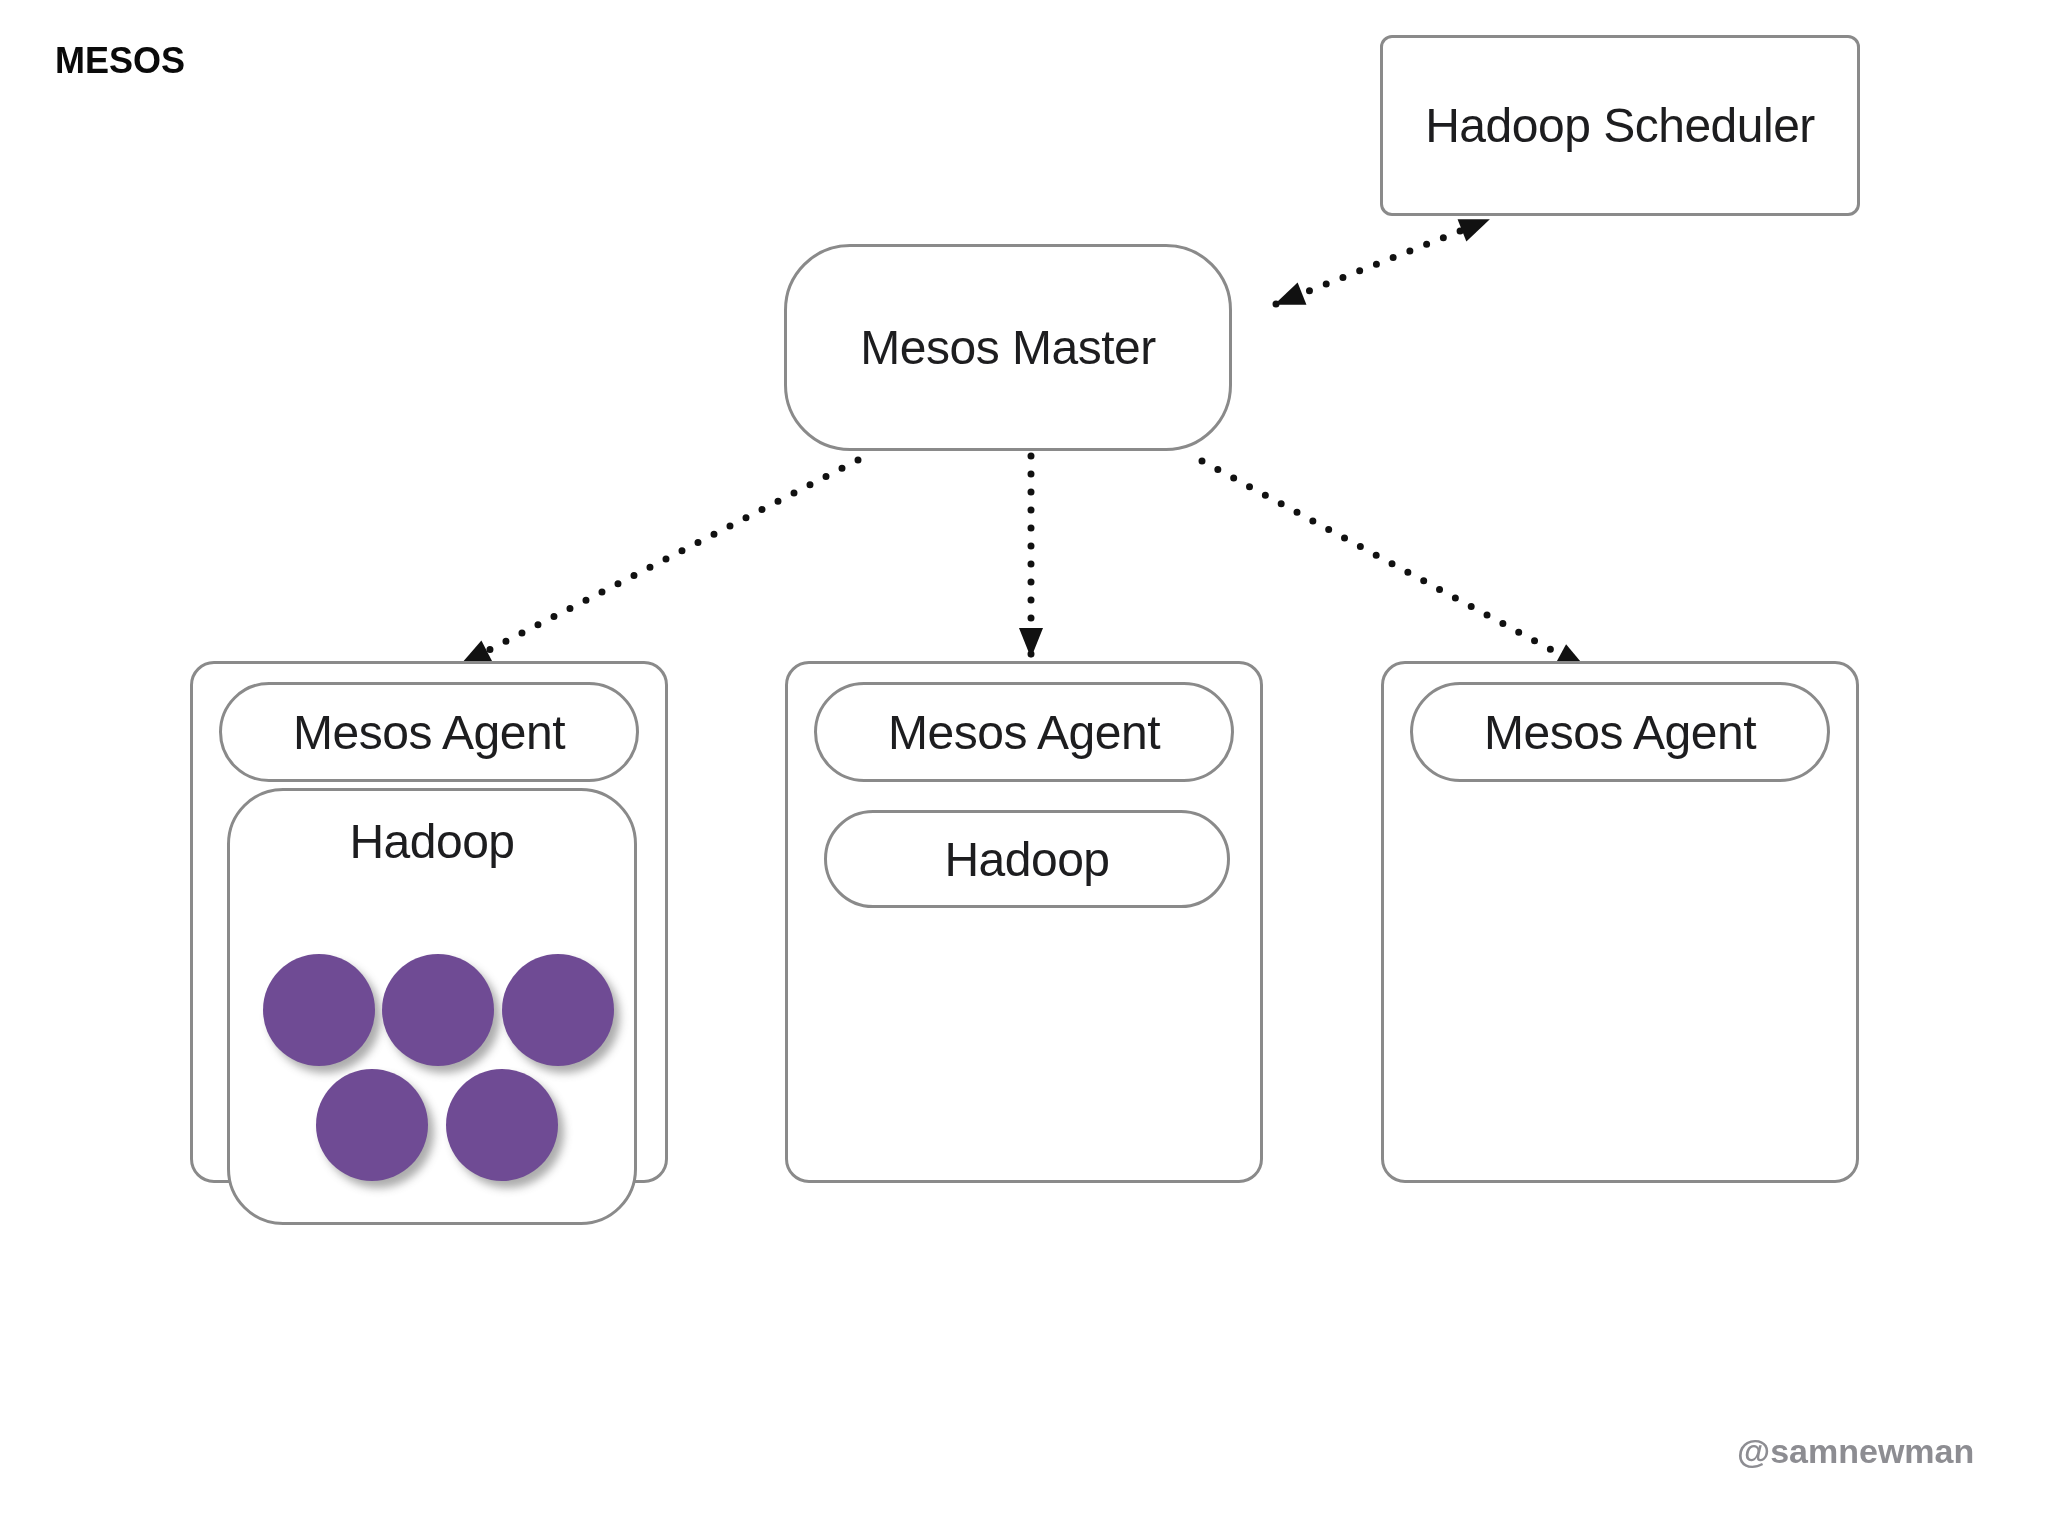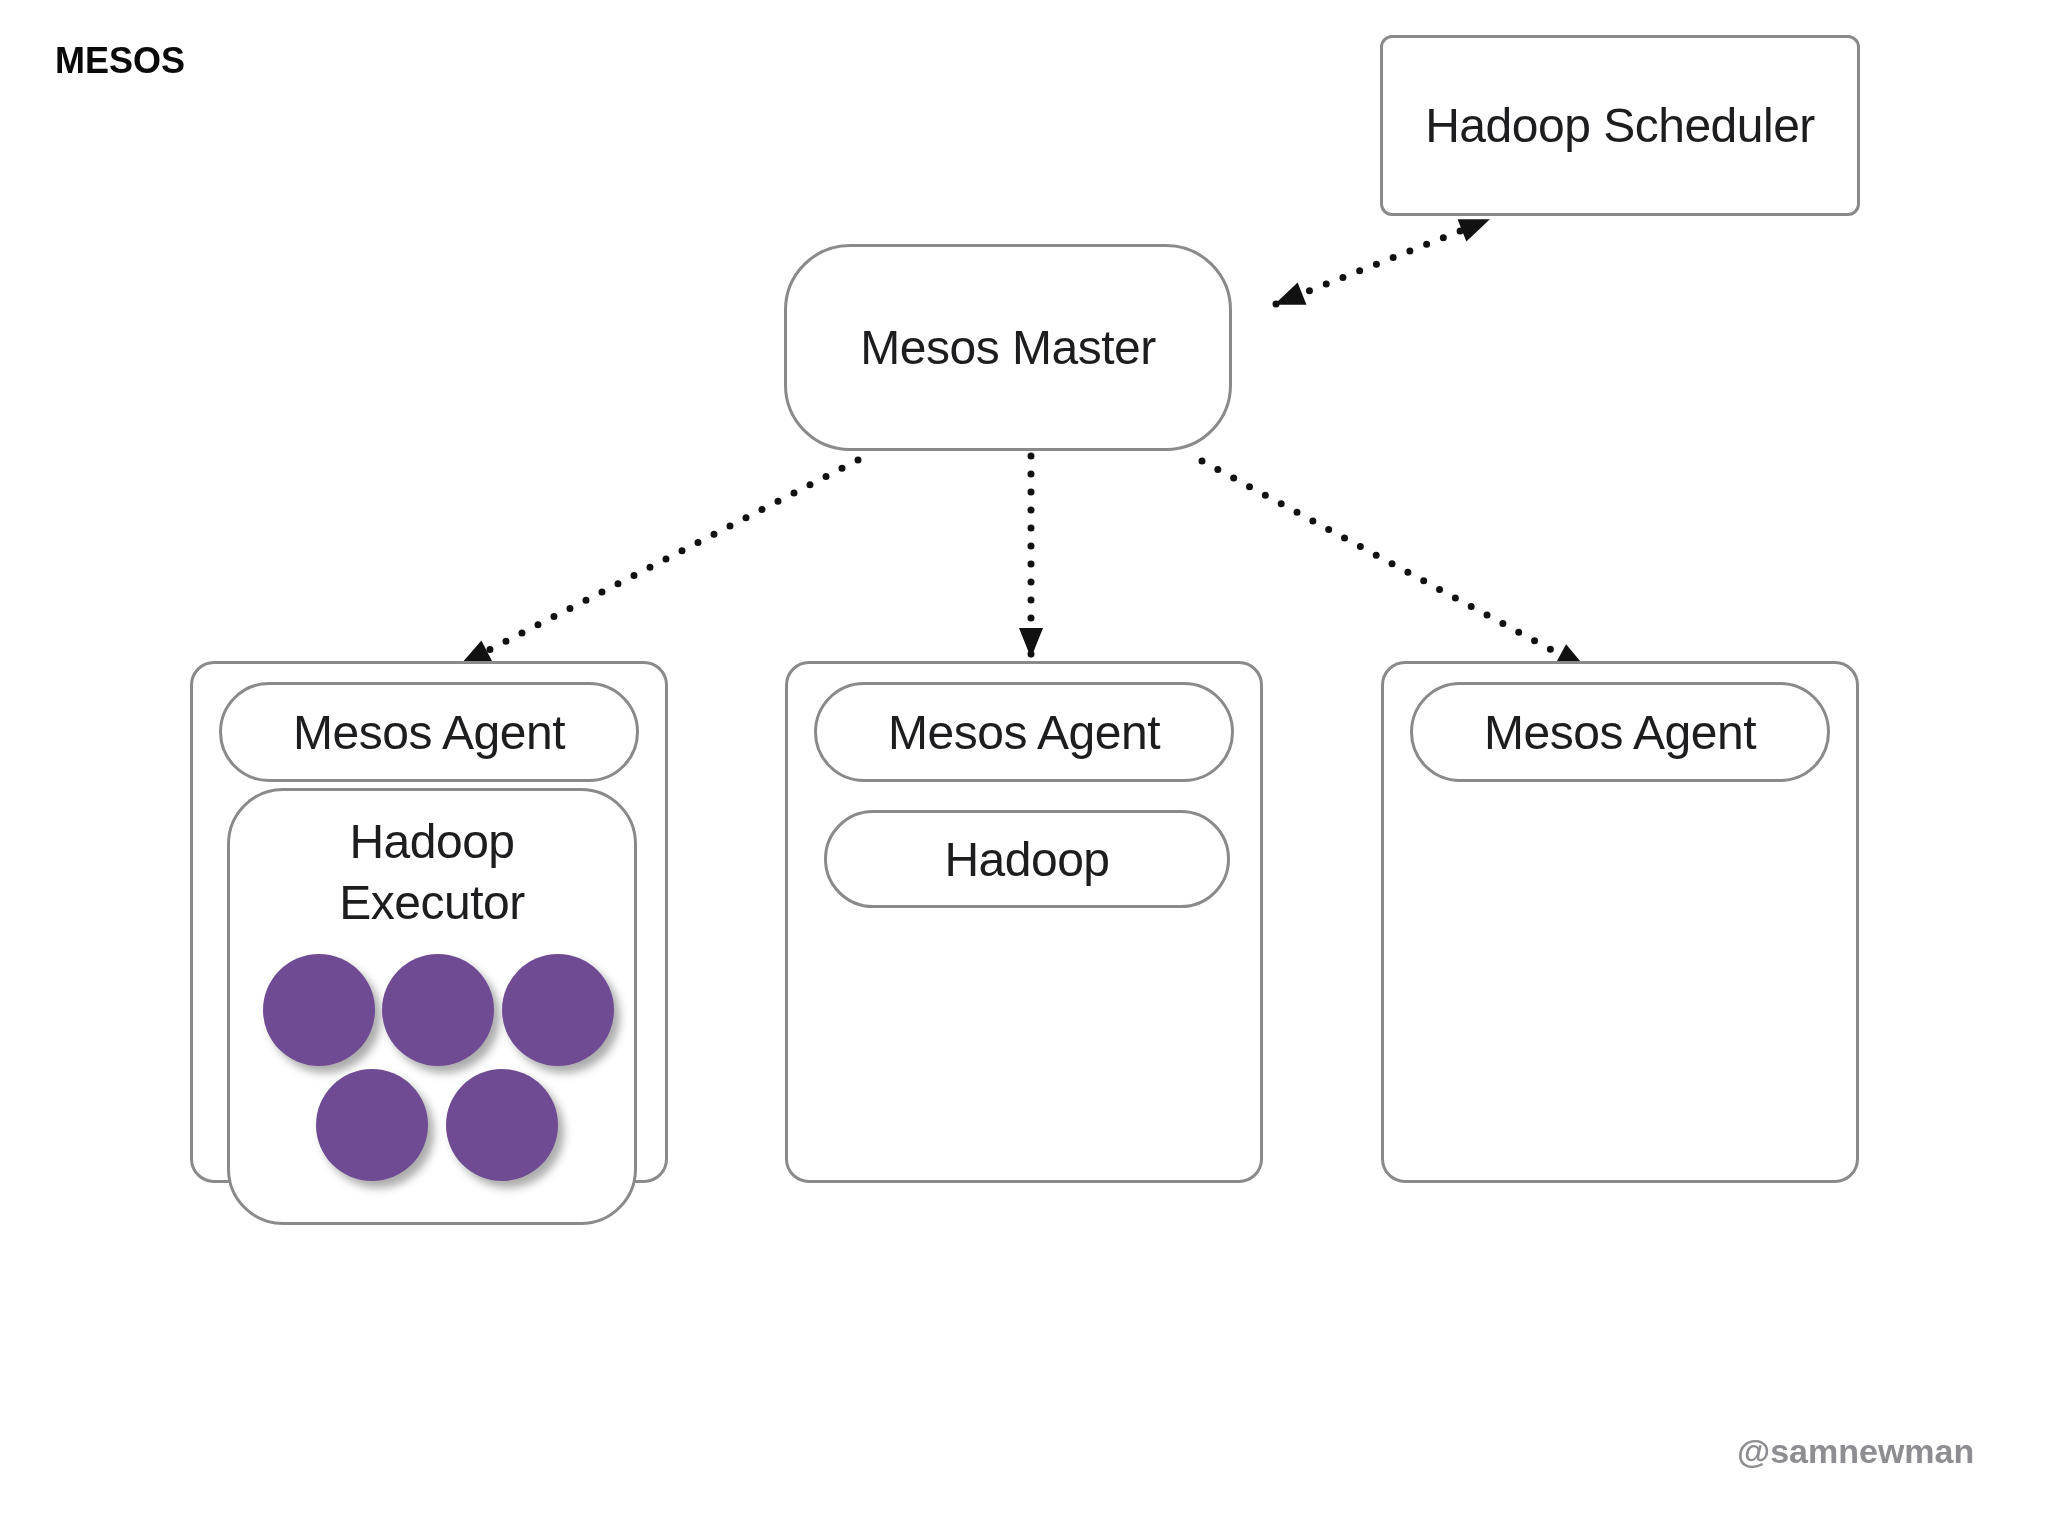--- a/index.html
+++ b/index.html
@@ -112,21 +112,20 @@
     <span>Mesos Master</span>
   </div>
 
   <div class="agent agent-1">
     <div class="pill">
       <span>Mesos Agent</span>
     </div>
     <div class="inner-box">
       <div class="exec-label">
         <div>Hadoop</div>
-        <div>Executor</div>
       </div>
       <div class="task-group">
           <div class="task"></div>
           <div class="task"></div>
           <div class="task"></div>
           <div class="task"></div>
           <div class="task"></div>
         </div>
     </div>
   </div>

